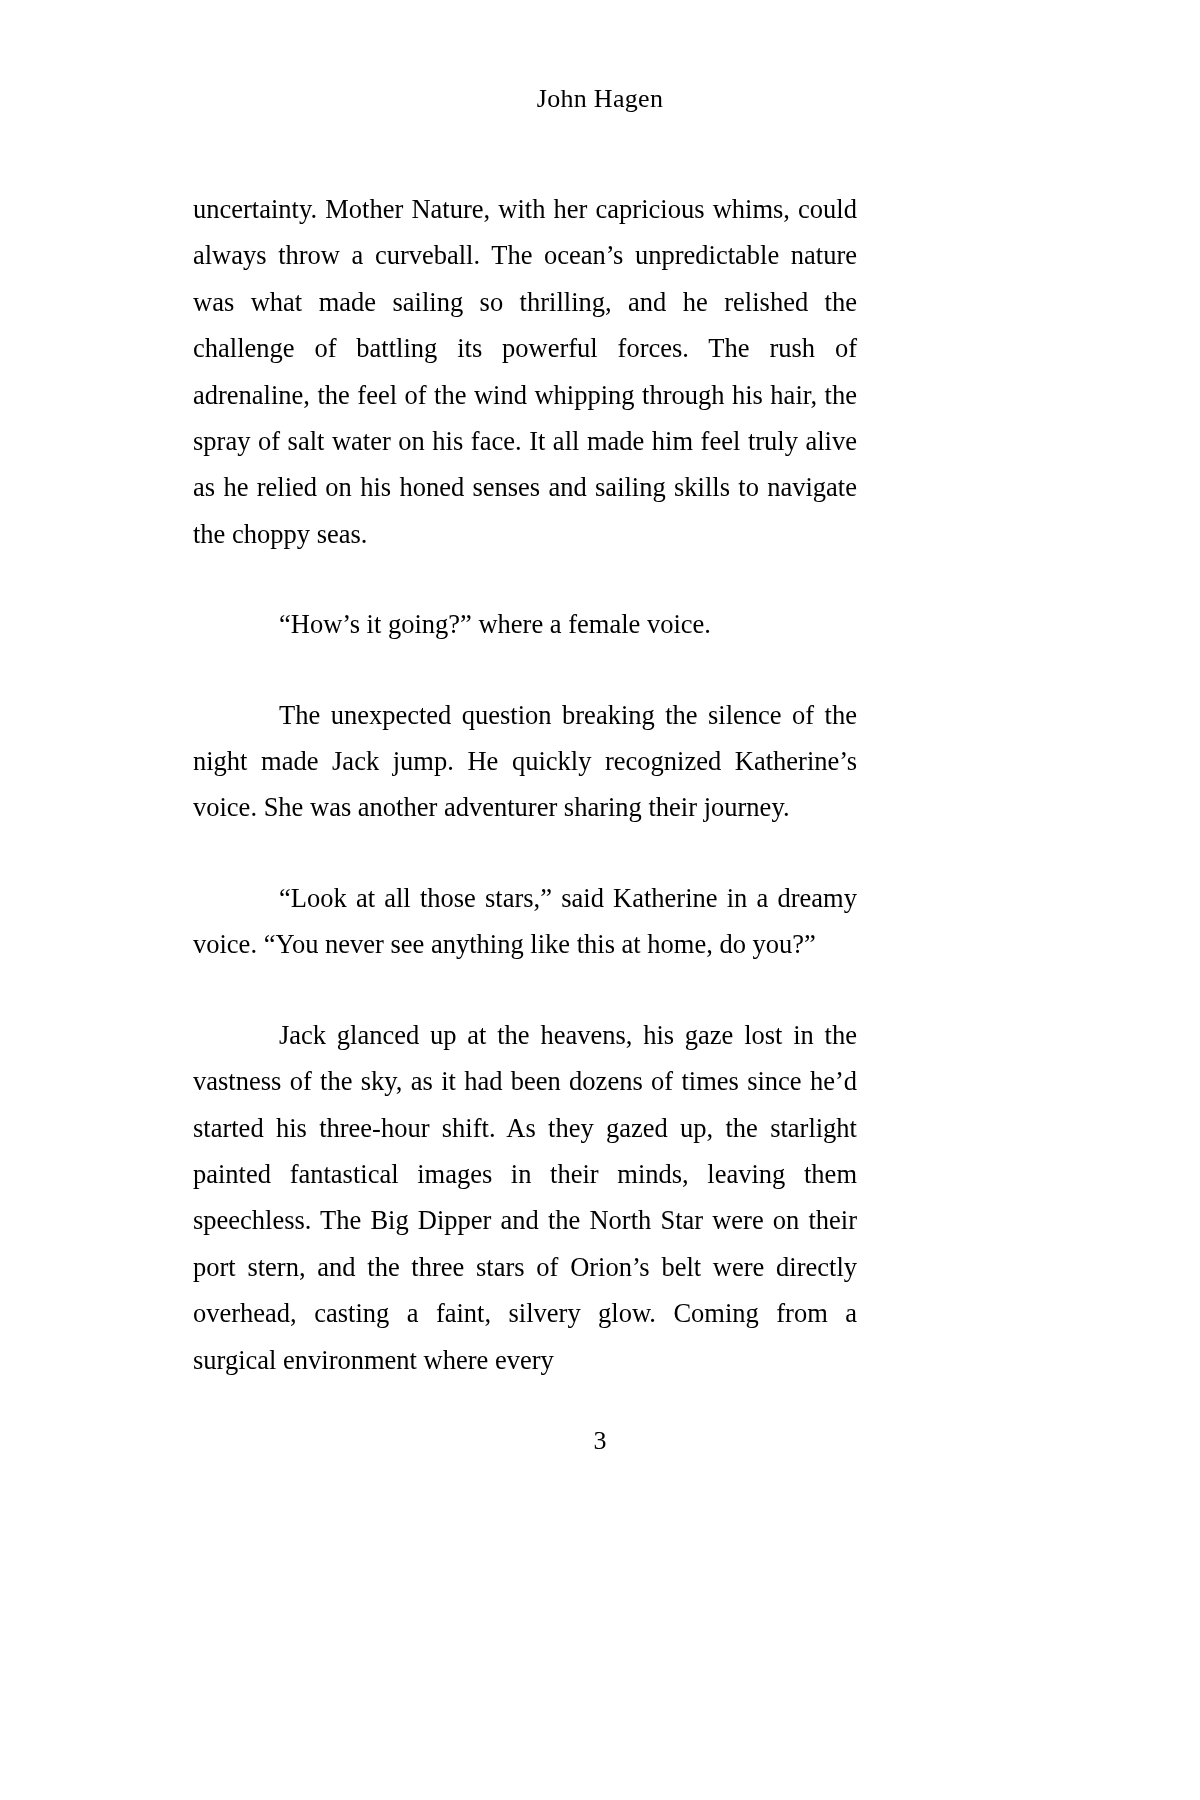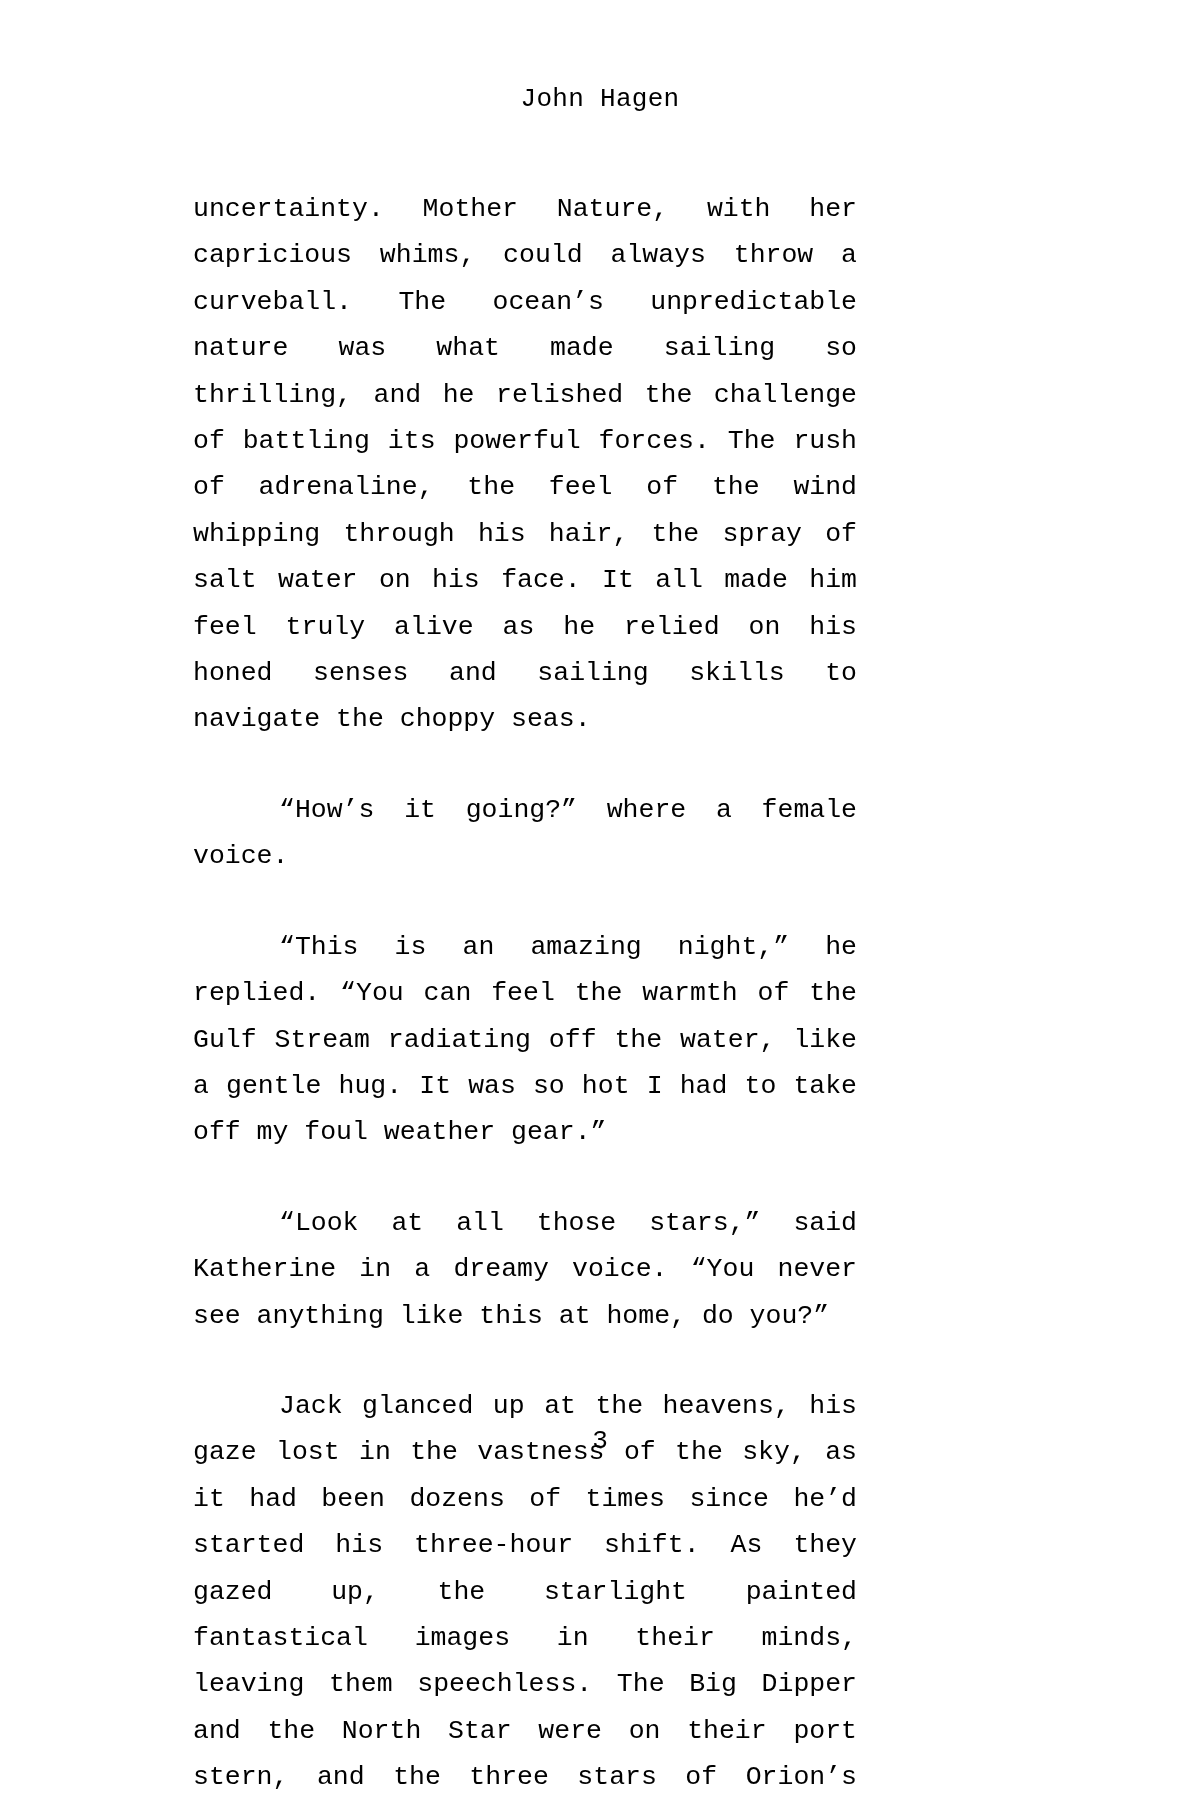--- a/index.html
+++ b/index.html
@@ -11,21 +11,20 @@
     font-family: "Liberation Serif", "DejaVu Serif", serif;
     color: #000000;
   }
   .page {
     position: relative;
     width: 1200px;
     height: 1800px;
     background: #ffffff;
     box-sizing: border-box;
     overflow: hidden;
-    font-family: Liberation Mono, monospace;
   }
   .running-head {
     position: absolute;
     top: 82px;
     left: 0;
     width: 1200px;
     text-align: center;
     font-size: 26px;
     line-height: 34px;
     letter-spacing: 0.3px;
@@ -68,22 +67,22 @@
 <div class="page">
 
   <div class="running-head">John Hagen</div>
 
   <div class="body-col">
 
     <p class="para no-indent">uncertainty. Mother Nature, with her capricious whims, could always throw a curveball. The ocean’s unpredictable nature was what made sailing so thrilling, and he relished the challenge of battling its powerful forces. The rush of adrenaline, the feel of the wind whipping through his hair, the spray of salt water on his face. It all made him feel truly alive as he relied on his honed senses and sailing skills to navigate the choppy seas.</p>
 
     <p class="para">“How’s it going?” where a female voice.</p>
 
+    <p class="para">The unexpected question breaking the silence of the night made Jack jump. He quickly recognized Katherine’s voice. She was another adventurer sharing their journey.</p>
 
-    <p class="para">“This is an amazing night,” he replied. “You can feel the warmth of the Gulf Stream radiating off the water, like a gentle hug. It was so hot I had to take off my foul weather gear.”</p>
 
     <p class="para">“Look at all those stars,” said Katherine in a dreamy voice. “You never see anything like this at home, do you?”</p>
 
     <p class="para">Jack glanced up at the heavens, his gaze lost in the vastness of the sky, as it had been dozens of times since he’d started his three-hour shift. As they gazed up, the starlight painted fantastical images in their minds, leaving them speechless. The Big Dipper and the North Star were on their port stern, and the three stars of Orion’s belt were directly overhead, casting a faint, silvery glow. Coming from a surgical environment where every</p>
 
   </div>
 
   <div class="folio">3</div>
 
 </div>

